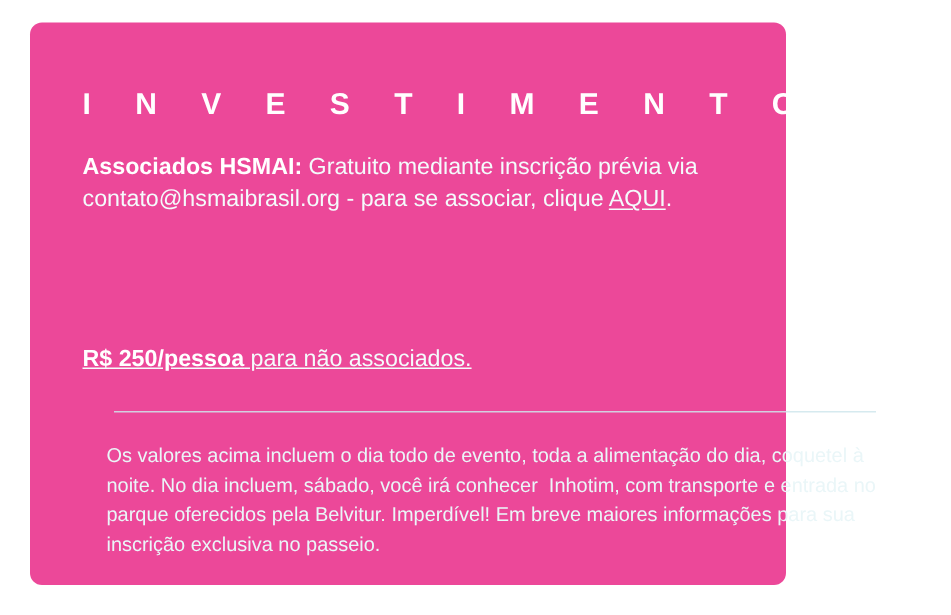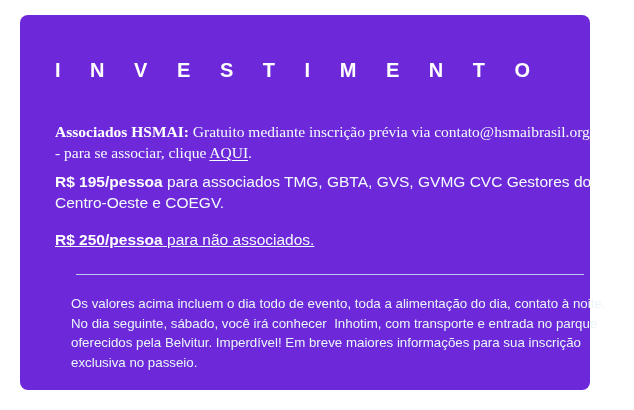--- a/index.html
+++ b/index.html
@@ -11,23 +11,23 @@
     height: 410px;
     background: #ffffff;
     font-family: "Liberation Sans", sans-serif;
     overflow: hidden;
   }
 
   #card {
     position: absolute;
     left: 20px;
     top: 15px;
-    width: 570px;
+    width: 504px;
     height: 375px;
-    background: #6d28d9;
+    background: #ec4899;
     border-radius: 8px;
     box-sizing: border-box;
     padding: 0;
   }
 
   #inner {
     position: absolute;
     left: 35px;
     top: 0;
     width: 540px;
@@ -54,21 +54,21 @@
     font-size: 15.5px;
     line-height: 21px;
     font-weight: normal;
     font-stretch: condensed;
   }
   .para b {
     color: #ffffff;
     font-weight: bold;
   }
 
-  #para-1 { top: 106px; font-family: Liberation Serif, serif; }
+  #para-1 { top: 86px; }
   #para-2 { top: 156px; }
   #para-3 { top: 214px; text-decoration: underline; }
 
   #aqui-link {
     color: #f4fbfc;
     text-decoration: underline;
     text-underline-offset: 2px;
   }
 
   #divider {
@@ -99,26 +99,23 @@
 
 <div id="card">
   <div id="inner">
 
     <div id="title">I N V E S T I M E N T O</div>
 
     <div class="para" id="para-1">
       <b>Associados HSMAI:</b><span> Gratuito mediante inscrição prévia via contato@hsmaibrasil.org - para se associar, clique </span><a href="#" id="aqui-link">AQUI</a><span>.</span>
     </div>
 
-    <div class="para" id="para-2">
-      <b>R$ 195/pessoa</b><span> para associados TMG, GBTA, GVS, GVMG CVC Gestores do Centro-Oeste e COEGV.</span>
-    </div>
 
     <div class="para" id="para-3">
       <b>R$ 250/pessoa</b><span> para não associados.</span>
     </div>
 
     <div id="divider"></div>
 
-    <div id="footnote">Os valores acima incluem o dia todo de evento, toda a alimentação do dia, contato à noite. No dia seguinte, sábado, você irá conhecer  Inhotim, com transporte e entrada no parque oferecidos pela Belvitur. Imperdível! Em breve maiores informações para sua inscrição exclusiva no passeio.</div>
+    <div id="footnote">Os valores acima incluem o dia todo de evento, toda a alimentação do dia, coquetel à noite. No dia incluem, sábado, você irá conhecer  Inhotim, com transporte e entrada no parque oferecidos pela Belvitur. Imperdível! Em breve maiores informações para sua inscrição exclusiva no passeio.</div>
 
   </div>
 </div>
 
 </body></html>

